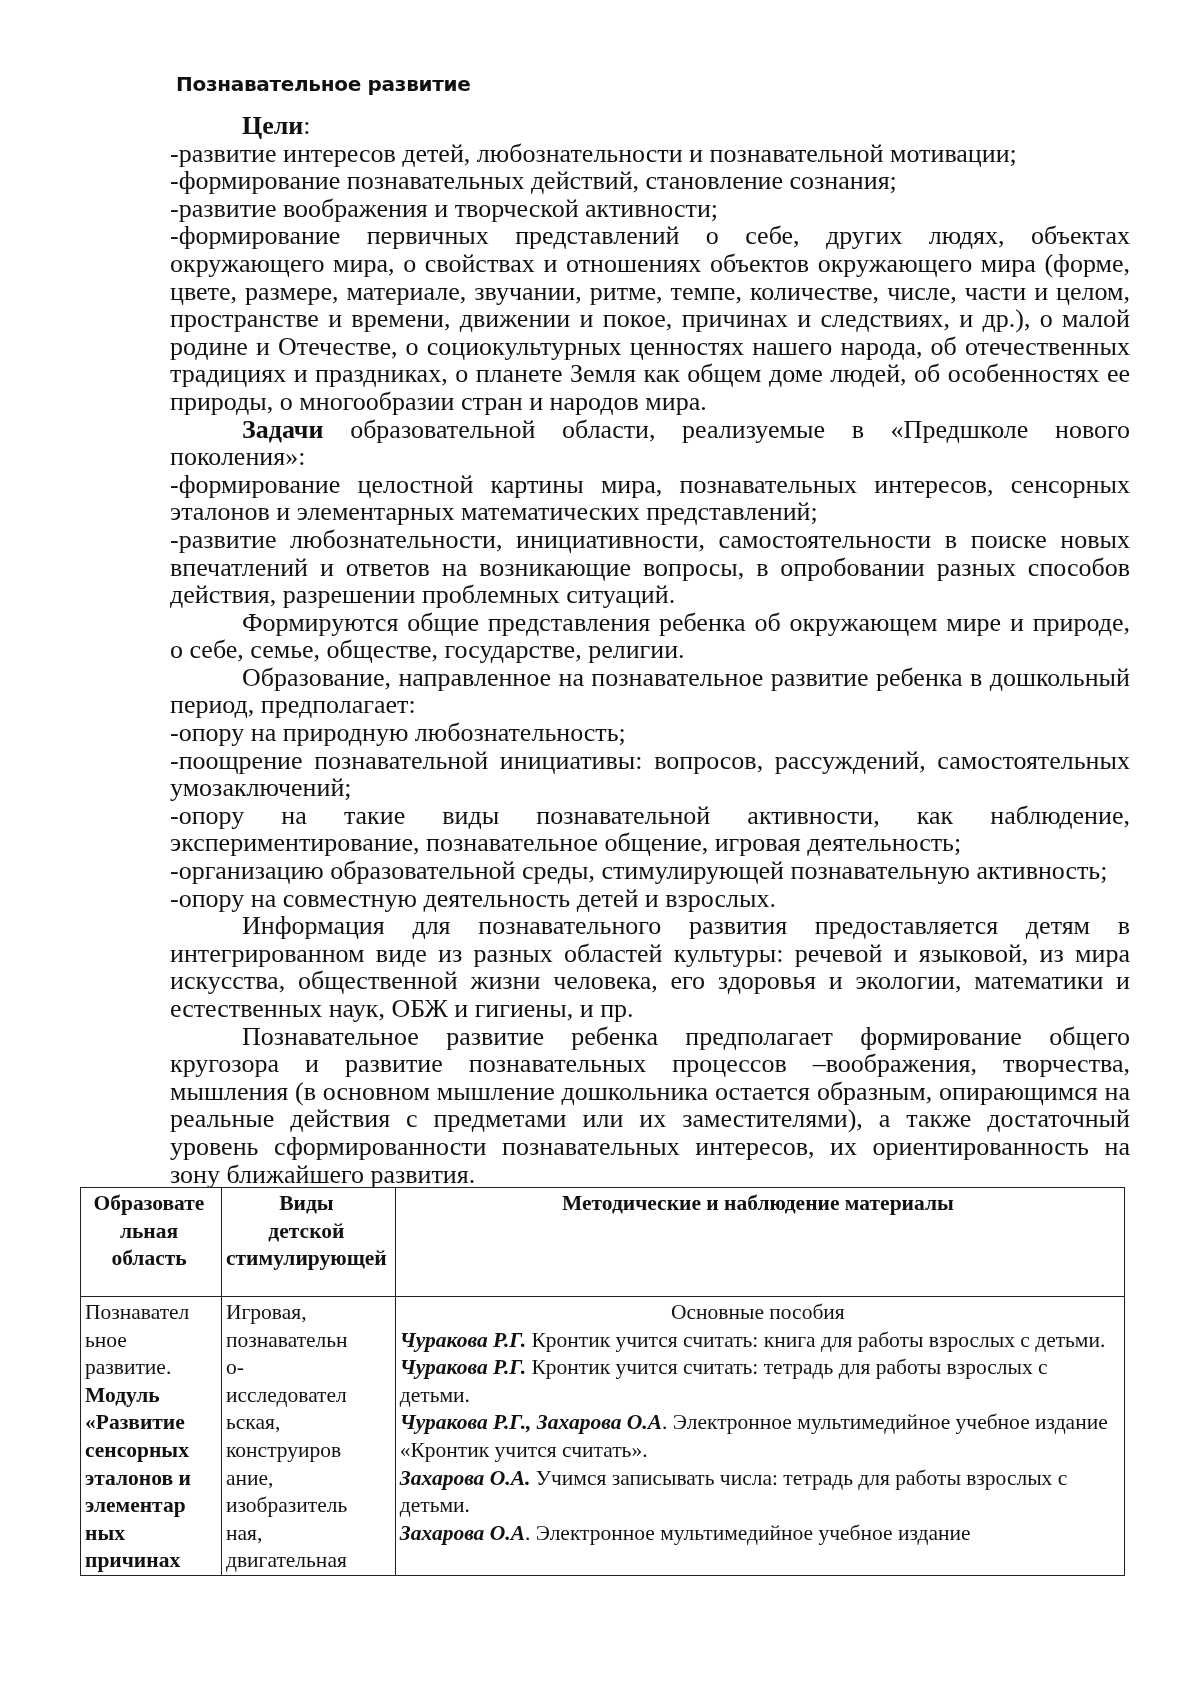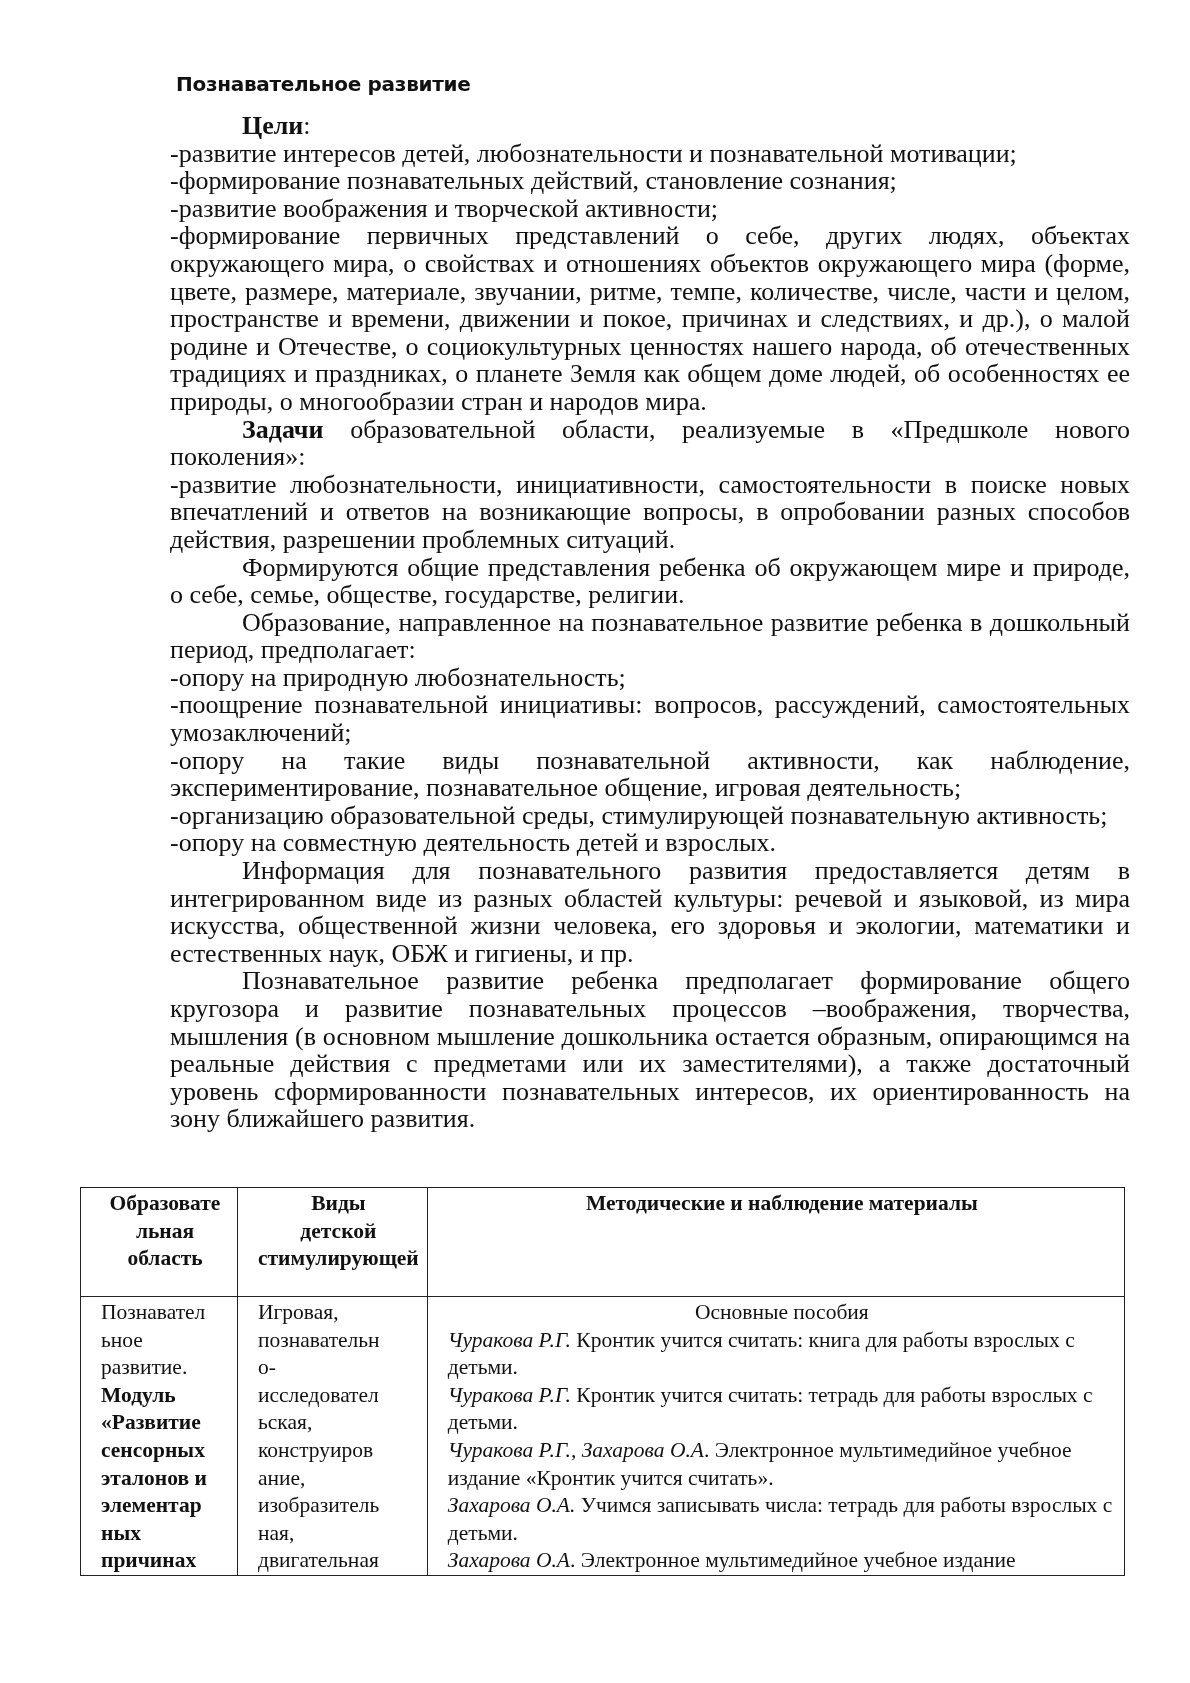--- a/index.html
+++ b/index.html
@@ -18,47 +18,48 @@
   .body-text p.last-left { text-align-last: left; }
   .body-text p.indent { text-indent: 72px; }
   .body-text p.heading { text-indent: 72px; }
   .body-text b { font-weight: bold; }
   .doc-table {
     position: absolute; left: 80px; top: 1187px; width: 1045px;
     border-collapse: collapse;
     font-family: "Liberation Serif", serif; font-size: 21.5px; line-height: 27.6px;
   }
   .doc-table th, .doc-table td {
-    border: 1.5px solid #222; vertical-align: top; padding: 2px 8px 0 20px;
+    border: 1.5px solid #222; vertical-align: top; padding: 2px 8px 0 4px;
   }
   .doc-table th { font-weight: bold; text-align: center; height: 106px; }
   .doc-table td { height: 266px; }
   .col1 { width: 128px; }
   .col2 { width: 146px; }
   .col3 { width: auto; }
   .cell-line { display: block; }
   .bold { font-weight: bold; }
   .center { text-align: center; }
-  .author { font-weight: normal; font-style: italic; margin-top: 40px; }
+  .author { font-weight: bold; font-style: italic; margin-top: 40px; }
 </style>
 </head>
 <body>
 
 <div class="page">
 
   <div class="title">Познавательное развитие</div>
 
   <div class="body-text">
     <p class="heading"><b>Цели</b><span>:</span></p>
     <p class="last-left">-развитие интересов детей, любознательности и познавательной мотивации;</p>
     <p class="last-left">-формирование познавательных действий, становление сознания;</p>
     <p class="last-left">-развитие воображения и творческой активности;</p>
     <p class="last-left">-формирование первичных представлений о себе, других людях, объектах окружающего мира, о свойствах и отношениях объектов окружающего мира (форме, цвете, размере, материале, звучании, ритме, темпе, количестве, числе, части и целом, пространстве и времени, движении и покое, причинах и следствиях, и др.), о малой родине и Отечестве, о социокультурных ценностях нашего народа, об отечественных традициях и праздниках, о планете Земля как общем доме людей, об особенностях ее природы, о многообразии стран и народов мира.</p>
 
     <p class="heading last-left"><b>Задачи</b><span> образовательной области, реализуемые в «Предшколе нового поколения»:</span></p>
+    <p class="last-left">-формирование целостной картины мира, познавательных интересов, сенсорных эталонов и элементарных математических представлений;</p>
     <p class="last-left">-развитие любознательности, инициативности, самостоятельности в поиске новых впечатлений и ответов на возникающие вопросы, в опробовании разных способов действия, разрешении проблемных ситуаций.</p>
 
     <p class="indent last-left">Формируются общие представления ребенка об окружающем мире и природе, о себе, семье, обществе, государстве, религии.</p>
     <p class="indent last-left">Образование, направленное на познавательное развитие ребенка в дошкольный период, предполагает:</p>
     <p class="last-left">-опору на природную любознательность;</p>
     <p class="last-left">-поощрение познавательной инициативы: вопросов, рассуждений, самостоятельных умозаключений;</p>
     <p class="last-left">-опору на такие виды познавательной активности, как наблюдение, экспериментирование, познавательное общение, игровая деятельность;</p>
     <p class="last-left">-организацию образовательной среды, стимулирующей познавательную активность;</p>
     <p class="last-left">-опору на совместную деятельность детей и взрослых.</p>
 

